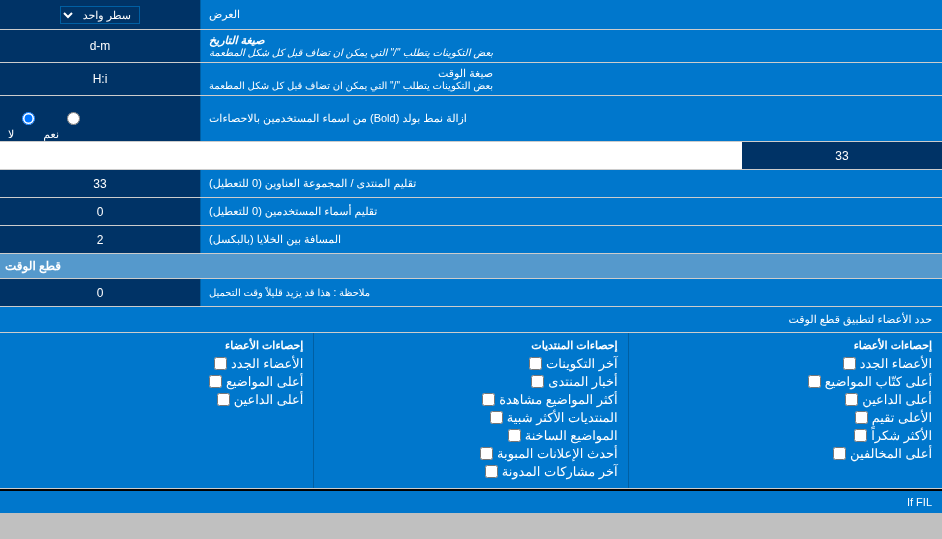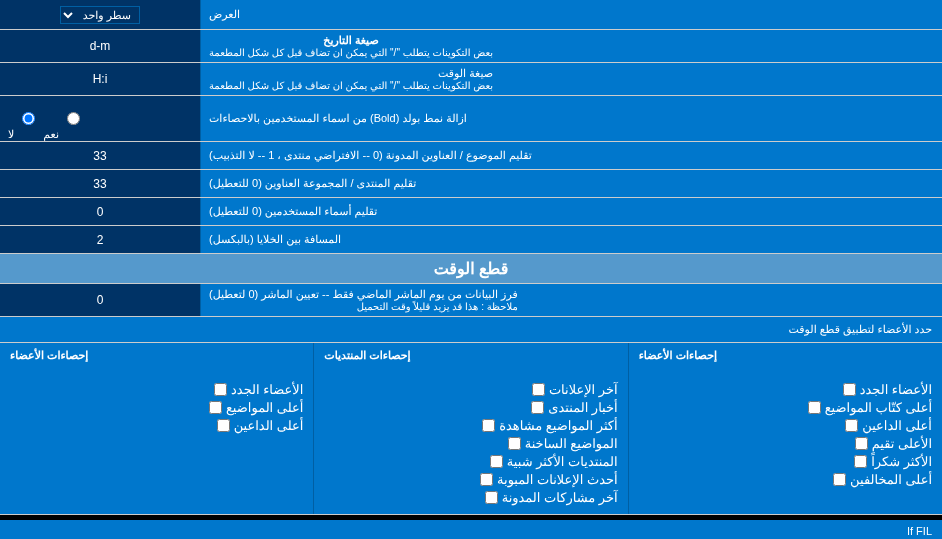--- a/index.html
+++ b/index.html
@@ -104,22 +104,22 @@
     }
 
     .checkbox-col:last-child {
       border-left: none;
     }
 
     .checkbox-col-header {
       color: #fff;
       font-weight: bold;
       font-size: 11px;
-      margin-bottom: 20px;
-      text-align: left;
+      margin-bottom: 4px;
+      text-align: right;
     }
 
     .checkbox-item {
       display: flex;
       align-items: center;
       gap: 4px;
       margin-bottom: 3px;
       direction: rtl;
     }
 
@@ -161,21 +161,21 @@
       <select>
         <option>سطر واحد</option>
         <option>سطرين</option>
         <option>ثلاثة أسطر</option>
       </select>
     </div>
   </div>
 
   <div class="row">
     <div class="row-label">
-      <div style="text-align:center;">
+      <div style="text-align:left;font-style:italic;">
         <div style="font-weight:bold;">صيغة التاريخ</div>
         <div style="font-size:10px;">بعض التكوينات يتطلب "/" التي يمكن ان تضاف قبل كل شكل المطعمة</div>
       </div>
     </div>
     <div class="row-input">
       <input type="text" value="d-m" style="">
     </div>
   </div>
 
   <div class="row">
@@ -196,23 +196,20 @@
     </div>
     <div class="row-input radio-row">
       <input type="radio" name="bold_opt" id="bold_yes" style="">
       <label for="bold_yes" class="radio-label">نعم</label>
       <input type="radio" name="bold_opt" id="bold_no" checked="" style="">
       <label for="bold_no" class="radio-label">لا</label>
     </div>
   </div>
 
   <div class="row">
-    <div class="row-label">
-      <span>تقليم الموضوع / العناوين المدونة (0 -- الافتراضي منتدى ، 1 -- لا التذبيب)</span>
-    </div>
     <div class="row-input">
       <input type="text" value="33" style="">
     </div>
   </div>
 
   <div class="row">
     <div class="row-label">
       <span>تقليم المنتدى / المجموعة العناوين (0 للتعطيل)</span>
     </div>
     <div class="row-input">
@@ -231,28 +228,27 @@
 
   <div class="row">
     <div class="row-label">
       <span>المسافة بين الخلايا (بالبكسل)</span>
     </div>
     <div class="row-input">
       <input type="text" value="2" style="">
     </div>
   </div>
 
-  <div style="background:#5599cc; color:#fff; font-weight:bold; text-align:center; padding:5px; font-size:16px; border-bottom:1px solid #ccc;">
+  <div style="background:#5599cc; color:#fff; font-weight:bold; text-align:left; padding:5px; font-size:12px; border-bottom:1px solid #ccc;">
     <span>قطع الوقت</span>
   </div>
 
   <div class="row">
     <div class="row-label">
       <div style="text-align:right;">
-        <div>فرز البيانات من يوم الماشر الماضي فقط -- تعيين الماشر (0 لتعطيل)</div>
         <div style="font-size:10px;">ملاحظة : هذا قد يزيد قليلاً وقت التحميل</div>
       </div>
     </div>
     <div class="row-input">
       <input type="text" value="0" style="">
     </div>
   </div>
 
   <div class="limit-row">
     <span class="limit-row-label">حدد الأعضاء لتطبيق قطع الوقت</span>
@@ -284,37 +280,37 @@
       </div>
       <div class="checkbox-item">
         <label>أعلى المخالفين</label>
         <input type="checkbox" style="">
       </div>
     </div>
 
     <div class="checkbox-col">
       <div class="checkbox-col-header">إحصاءات المنتديات</div>
       <div class="checkbox-item">
-        <label>آخر الإعلانات</label>
+        <label>آخر التكوينات</label>
         <input type="checkbox" style="">
       </div>
       <div class="checkbox-item">
         <label>أخبار المنتدى</label>
         <input type="checkbox" style="">
       </div>
       <div class="checkbox-item">
         <label>أكثر المواضيع مشاهدة</label>
         <input type="checkbox" style="">
       </div>
       <div class="checkbox-item">
+        <label>المنتديات الأكثر شبية</label>
+        <input type="checkbox" style="">
+      </div>
+      <div class="checkbox-item">
         <label>المواضيع الساخنة</label>
-        <input type="checkbox" style="">
-      </div>
-      <div class="checkbox-item">
-        <label>المنتديات الأكثر شبية</label>
         <input type="checkbox" style="">
       </div>
       <div class="checkbox-item">
         <label>أحدث الإعلانات المبوبة</label>
         <input type="checkbox" style="">
       </div>
       <div class="checkbox-item">
         <label>آخر مشاركات المدونة</label>
         <input type="checkbox" style="">
       </div>
@@ -331,17 +327,17 @@
         <input type="checkbox" style="">
       </div>
       <div class="checkbox-item">
         <label>أعلى الداعين</label>
         <input type="checkbox" style="">
       </div>
     </div>
 
   </div>
 
-  <div style="background:#0077cc; color:#fff; padding:5px 10px; font-size:11px; border-top:5px solid #000000; display:flex; align-items:center; direction:rtl;">
+  <div style="background:#0077cc; color:#fff; padding:5px 10px; font-size:11px; border-top:2px solid #000000; display:flex; align-items:center; direction:rtl;">
     <span>If FIL</span>
   </div>
 
 </div>
 
 </body></html>

